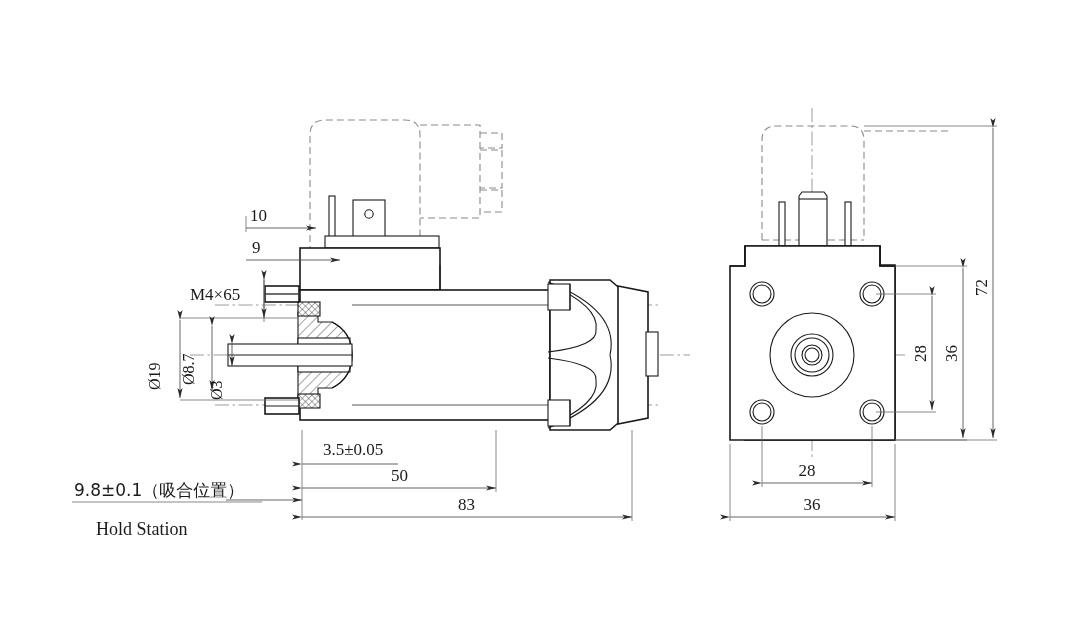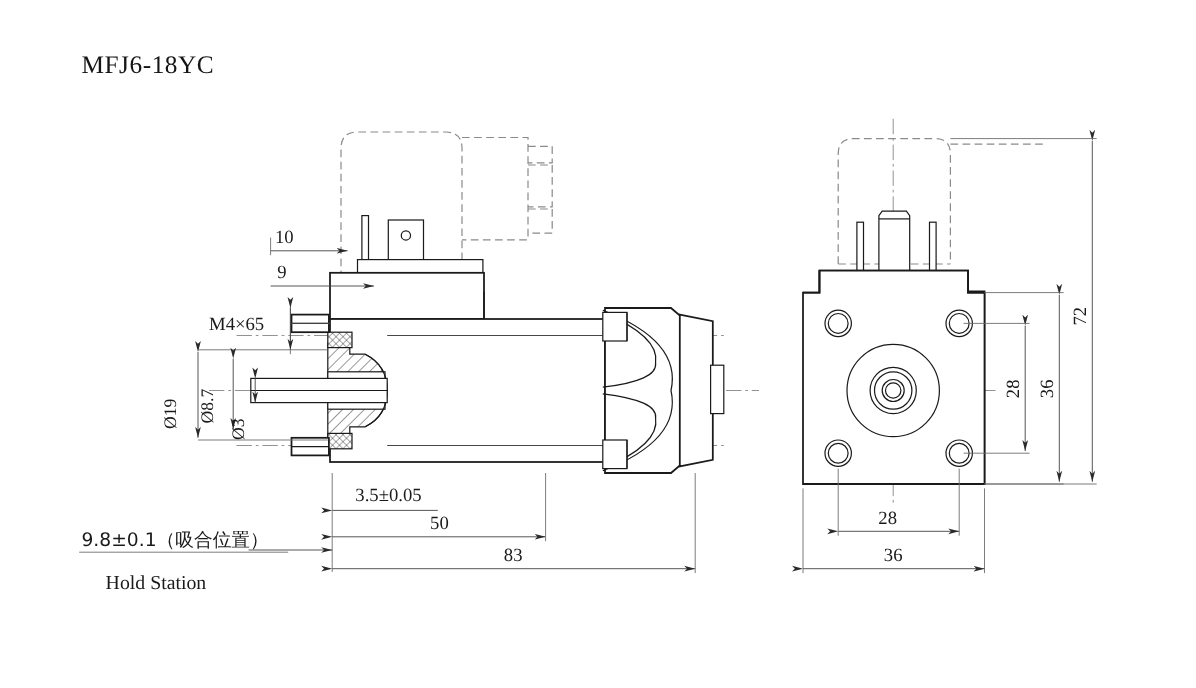--- a/index.html
+++ b/index.html
@@ -23,21 +23,20 @@
   .extline{fill:none;stroke:#6a6a6a;stroke-width:0.8;}
   .hatch-a{fill:url(#hatchA);stroke:#1a1a1a;stroke-width:1.1;}
   .hatch-x{fill:url(#hatchX);stroke:#1a1a1a;stroke-width:1.1;}
   .white{fill:#ffffff;}
 </style>
 </head>
 <body>
 
 <div id="drawing-root">
 
-  <div class="title-text">MFJ6-18YC</div>
 
   <svg viewBox="0 0 1087 625">
     <defs>
       <pattern id="hatchA" width="7" height="7" patternUnits="userSpaceOnUse" patternTransform="rotate(45)">
         <rect width="7" height="7" fill="#ffffff"></rect>
         <line x1="0" y1="0" x2="0" y2="7" stroke="#1a1a1a" stroke-width="0.8"></line>
       </pattern>
       <pattern id="hatchX" width="4.5" height="4.5" patternUnits="userSpaceOnUse" patternTransform="rotate(45)">
         <rect width="4.5" height="4.5" fill="#ffffff"></rect>
         <line x1="0" y1="0" x2="0" y2="4.5" stroke="#1a1a1a" stroke-width="0.7"></line>

